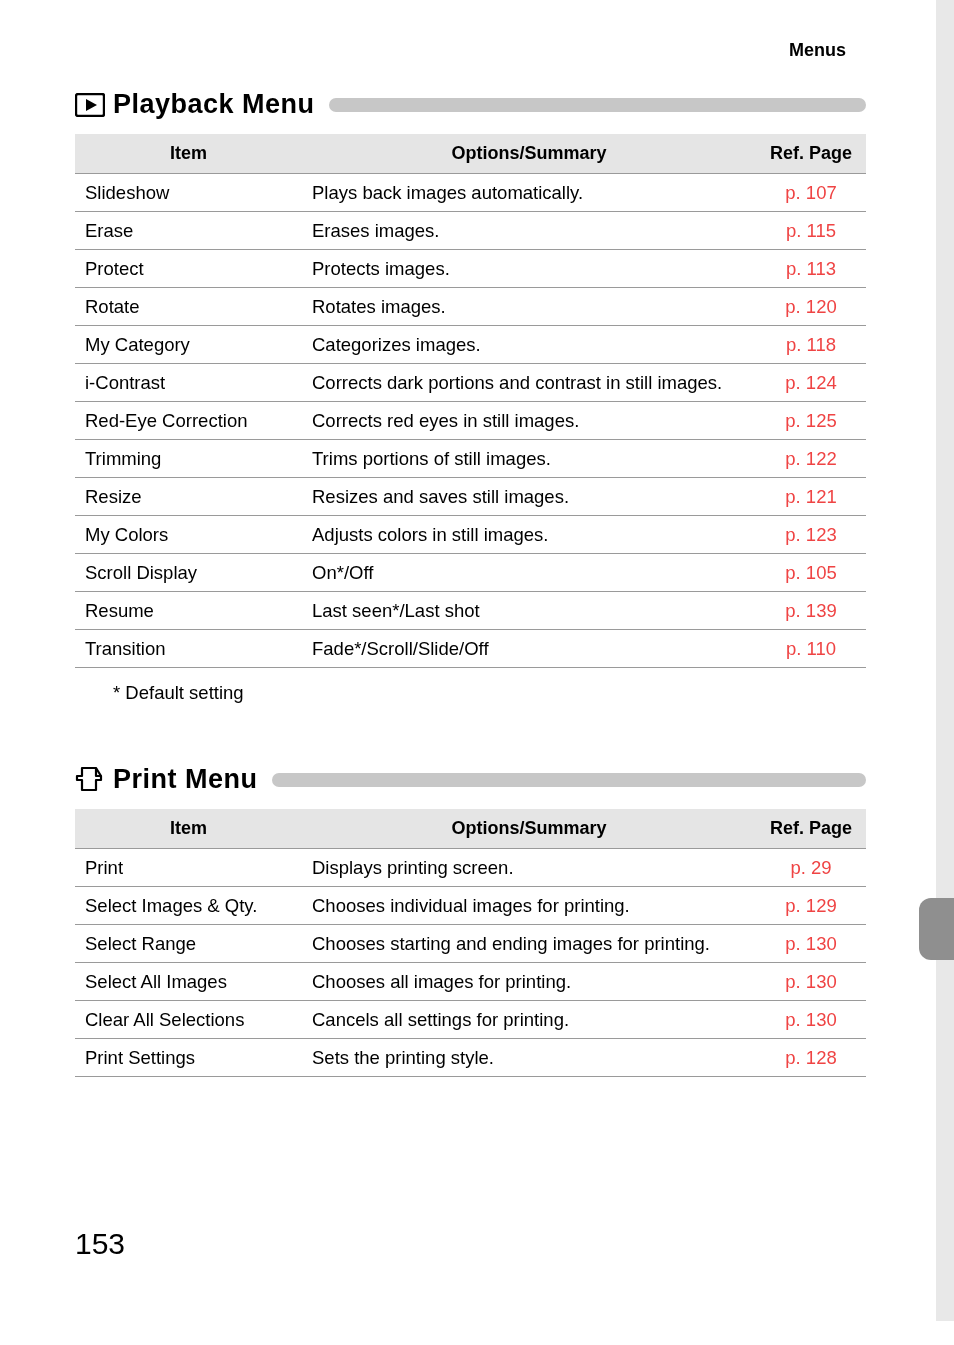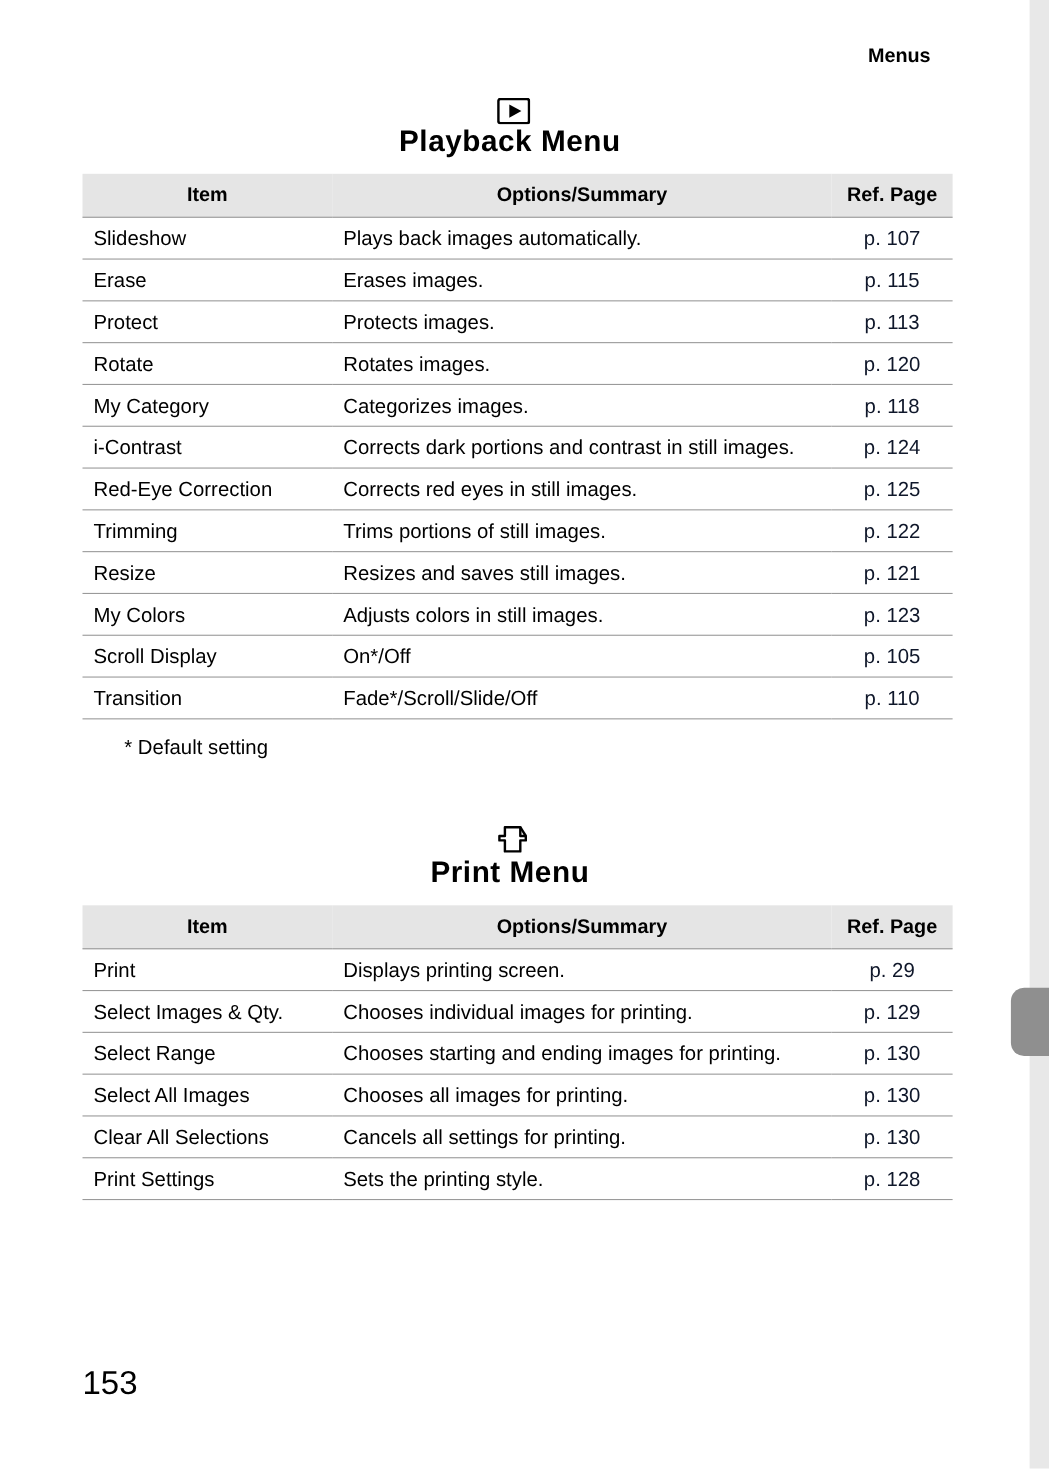--- a/index.html
+++ b/index.html
@@ -35,21 +35,20 @@
     text-align: right;
     font-weight: bold;
     font-size: 18px;
     padding-right: 20px;
     margin-bottom: 28px;
   }
   .section-title {
     display: flex;
     align-items: center;
     margin-bottom: 14px;
-    flex-direction: column;
   }
   .section-title .icon {
     display: inline-flex;
     align-items: center;
     justify-content: center;
     margin-right: 8px;
   }
   .section-title .title-text {
     font-size: 27px;
     font-weight: 900;
@@ -77,21 +76,21 @@
   table.menu th:nth-child(1) { width: 227px; }
   table.menu th:nth-child(3) { width: 110px; }
   table.menu td {
     font-size: 18.5px;
     padding: 8px 10px 7px 10px;
     border-bottom: 1px solid #9a9a9a;
     vertical-align: middle;
   }
   table.menu td.ref {
     text-align: center;
-    color: #0f172a;
+    color: #ef4444;
   }
   .footnote {
     font-size: 18.5px;
     margin-bottom: 60px;
     margin-left: 38px;
   }
   .page-no {
     text-align: left;
     font-size: 30px;
     padding-right: 25px;
@@ -177,20 +176,25 @@
           <td>My Colors</td>
           <td>Adjusts colors in still images.</td>
           <td class="ref">p. 123</td>
         </tr>
       <tr>
           <td>Scroll Display</td>
           <td>On*/Off</td>
           <td class="ref">p. 105</td>
         </tr>
       <tr>
+          <td>Resume</td>
+          <td>Last seen*/Last shot</td>
+          <td class="ref">p. 139</td>
+        </tr>
+      <tr>
           <td>Transition</td>
           <td>Fade*/Scroll/Slide/Off</td>
           <td class="ref">p. 110</td>
         </tr>
     </tbody>
   </table>
 
   <div class="footnote">* Default setting</div>
 
   <div class="section-title">

